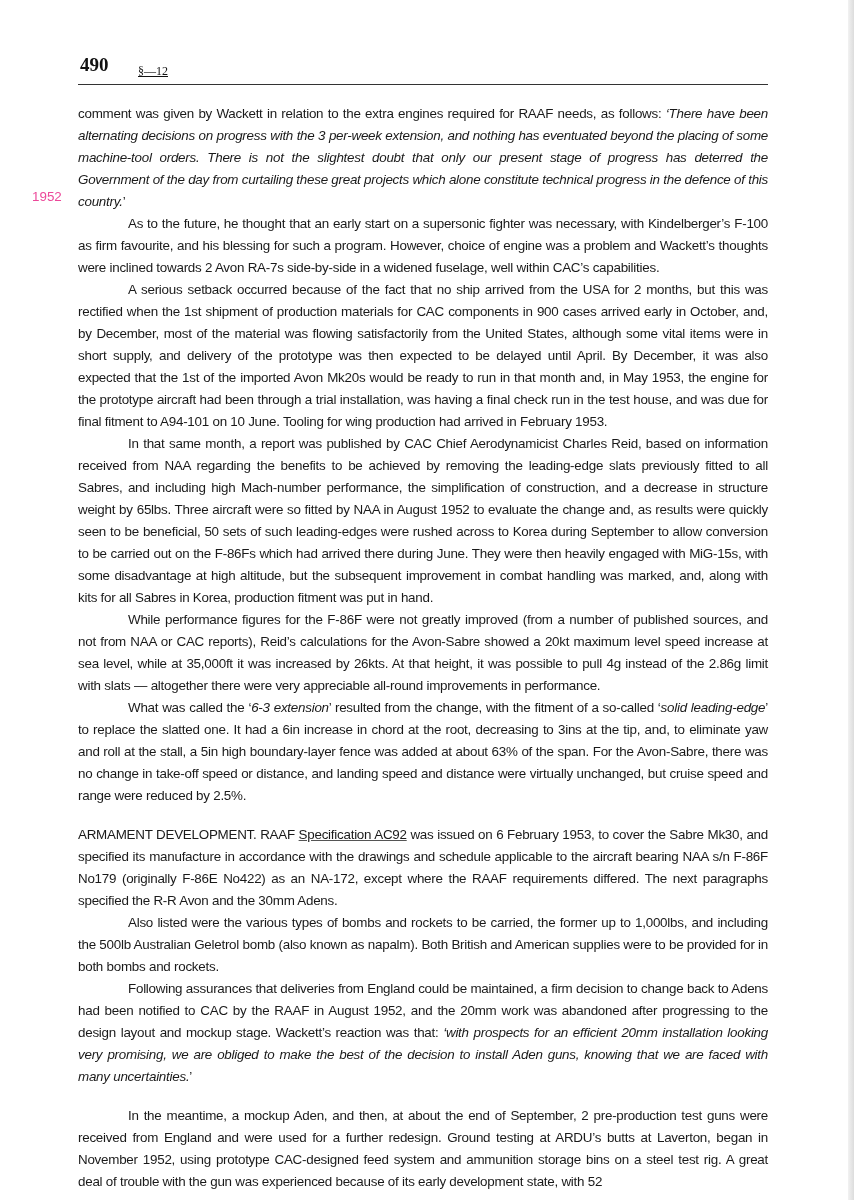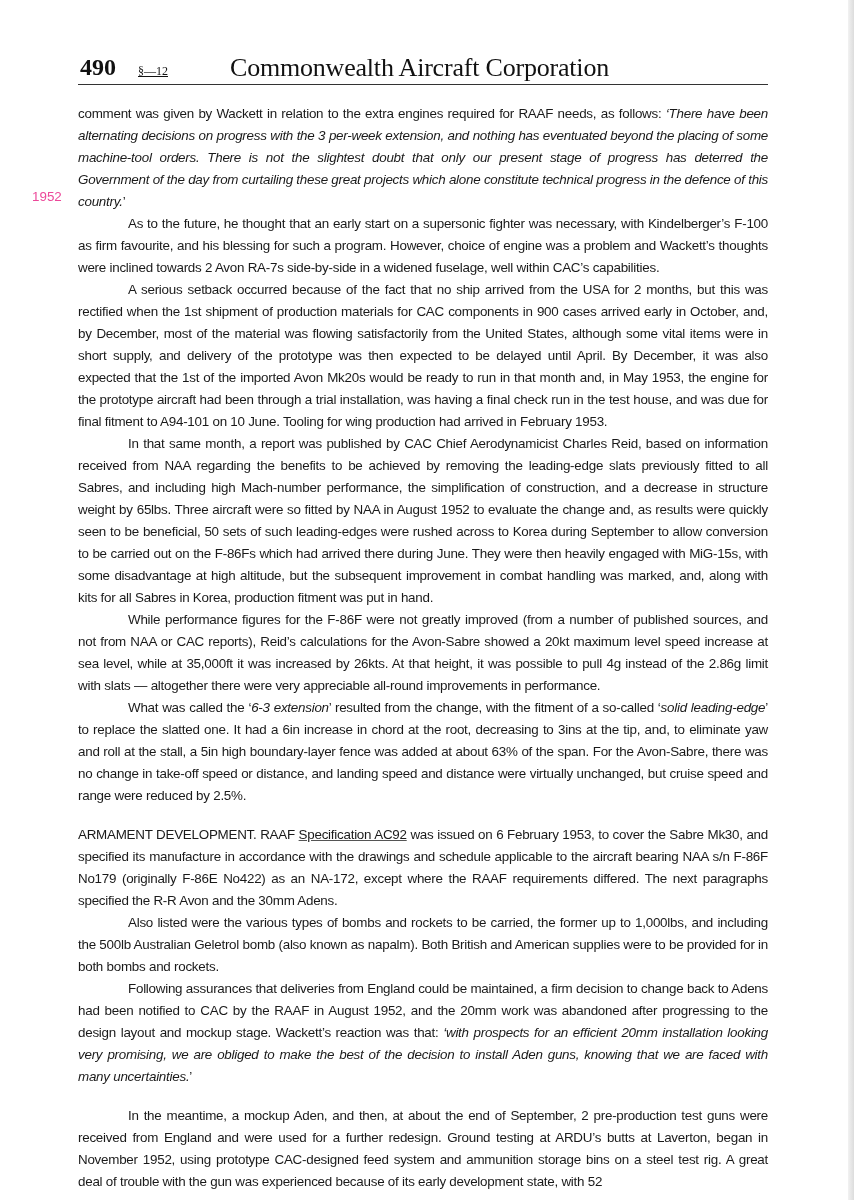--- a/index.html
+++ b/index.html
@@ -9,21 +9,21 @@
   }
   .edge-shadow {
     position: absolute; top: 0; right: 0; width: 6px; height: 1200px;
     background: linear-gradient(to right, #f2f2f2, #dcdcdc);
   }
   .header {
     position: absolute; left: 78px; top: 52px; width: 690px; height: 32px;
     border-bottom: 1.5px solid #333;
     font-family: "Liberation Serif", serif; color: #111;
   }
-  .page-num { position: absolute; left: 2px; top: 2px; font-size: 24px; font-weight: bold; }
+  .page-num { position: absolute; left: 2px; top: 2px; font-size: 19px; font-weight: bold; }
   .section-ref { position: absolute; left: 60px; top: 12px; font-size: 12px; text-decoration: underline; }
   .running-title { position: absolute; left: 152px; top: 1px; font-size: 26px; letter-spacing: -0.2px; }
 
   .body-text {
     position: absolute; left: 78px; top: 103px; width: 690px;
     font-size: 13.4px; line-height: 22px; text-align: justify;
     letter-spacing: -0.25px;
   }
   .body-text p { margin: 0; }
   .indent { text-indent: 50px; }
@@ -38,21 +38,20 @@
   em { font-style: italic; }
 </style>
 </head>
 <body>
 
 <div class="edge-shadow"></div>
 
 <div class="header">
   <span class="page-num">490</span>
   <span class="section-ref">§—12</span>
-  <span class="running-title">Commonwealth Aircraft Corporation</span>
 </div>
 
 <div class="margin-year">1952</div>
 
 <div class="body-text">
   <p>
     <span>comment was given by Wackett in relation to the extra engines required for RAAF needs, as follows:  </span><em>‘There have been alternating decisions on progress with the 3 per-week extension, and nothing has eventuated beyond the placing of some machine-tool orders. There is not the slightest doubt that only our present stage of progress has deterred the Government of the day from curtailing these great projects which alone constitute technical progress in the defence of this country.</em><span>’</span>
   </p>
   <p class="indent">As to the future, he thought that an early start on a supersonic fighter was necessary, with Kindelberger’s F-100 as firm favourite, and his blessing for such a program. However, choice of engine was a problem and Wackett’s thoughts were inclined towards 2 Avon RA-7s side-by-side in a widened fuselage, well within CAC’s capabilities.</p>
   <p class="indent">A serious setback occurred because of the fact that no ship arrived from the USA for 2 months, but this was rectified when the 1st shipment of production materials for CAC components in 900 cases arrived early in October, and, by December, most of the material was flowing satisfactorily from the United States, although some vital items were in short supply, and delivery of the prototype was then expected to be delayed until April. By December, it was also expected that the 1st of the imported Avon Mk20s would be ready to run in that month and, in May 1953, the engine for the prototype aircraft had been through a trial installation, was having a final check run in the test house, and was due for final fitment to A94-101 on 10 June. Tooling for wing production had arrived in February 1953.</p>

